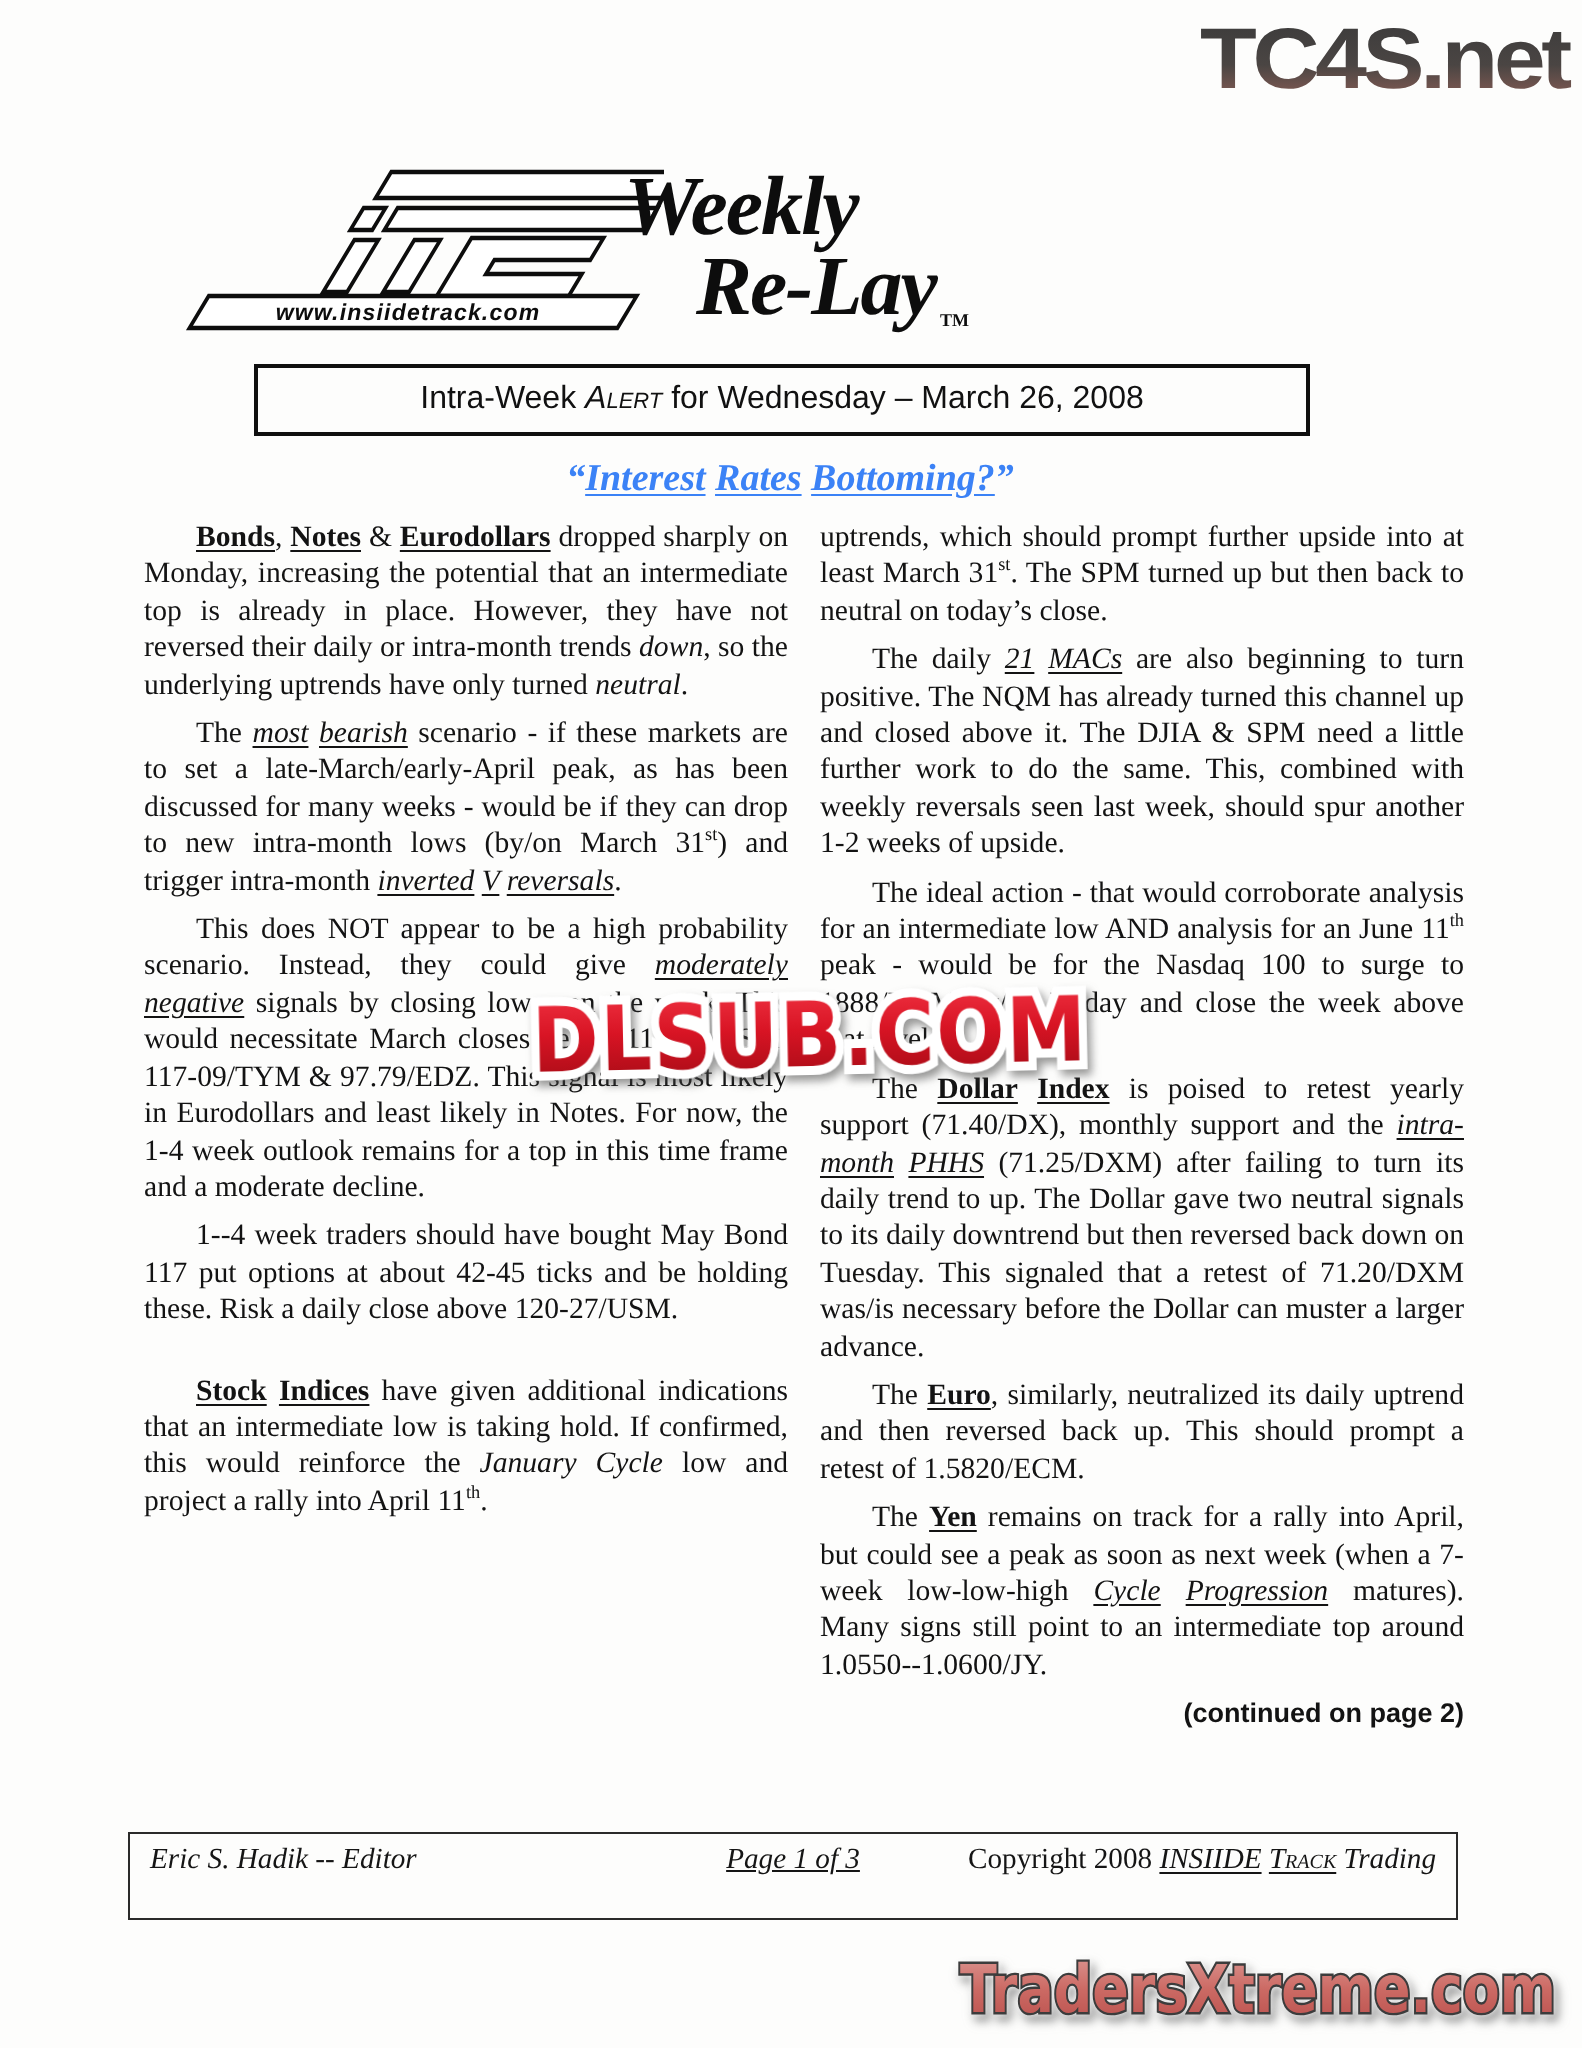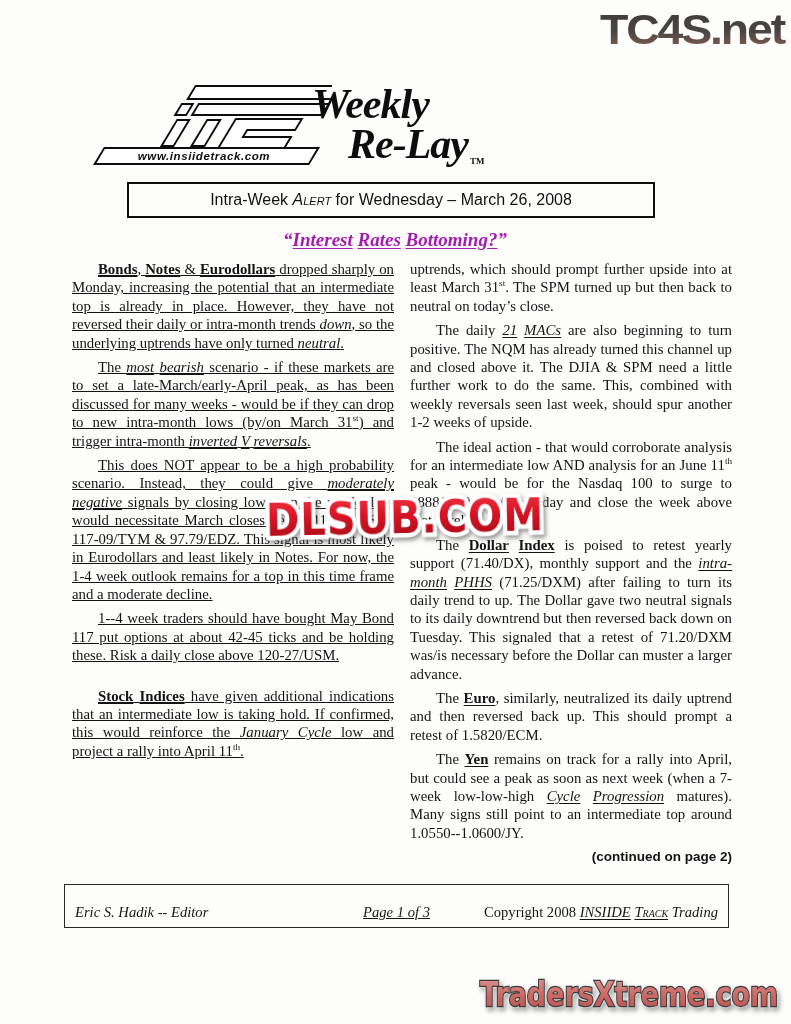--- a/index.html
+++ b/index.html
@@ -19,46 +19,46 @@
     vertical-align:-6px;margin-left:2px;}
   
   .banner{
     position:absolute;left:127px;top:182px;width:524px;height:32px;
     border:2px solid #0f0f0f;display:flex;align-items:center;justify-content:center;
     font-family:"Liberation Sans",sans-serif;font-size:16px;color:#111;
   }
   
   .headline{
     position:absolute;left:0;top:229px;width:790px;text-align:center;
-    font-size:19px;color:#a21caf;
+    font-size:19px;color:#3b82f6;
   }
   
   .col{
     position:absolute;top:260px;width:322px;
     font-size:14.8px;line-height:18.4px;text-align:justify;color:#131313;
   }
-  .col-left{left:72px;text-decoration:underline;}
+  .col-left{left:72px;}
   .col-right{left:410px;}
   .para{margin:0 0 6px 0;text-indent:26px;}
   .para.noindent{text-indent:0;}
   .para.gaptop{margin-top:22px;}
   .continued{
     margin-top:4px;text-align:right;
     font-family:"Liberation Sans",sans-serif;font-weight:bold;font-size:13.5px;
   }
   
   .rb{font-weight:bold;}
   .ri{font-style:italic;}
   .ru{text-decoration:underline;text-underline-offset:2px;}
   .rc{font-variant:small-caps;}
   .rp{vertical-align:super;font-size:0.62em;line-height:0;}
   
   .footer{
-    position:absolute;left:64px;top:884px;width:665px;height:44px;
-    border:1.5px solid #2a2a2a;padding:19px 10px 0 10px;box-sizing:border-box;
+    position:absolute;left:64px;top:916px;width:665px;height:44px;
+    border:1.5px solid #2a2a2a;padding:5px 10px 0 10px;box-sizing:border-box;
     font-size:14.6px;color:#151515;background:#fdfdfc;
   }
   .footer-row1{display:flex;align-items:baseline;height:21px;}
   .footer-row1 .f-left{flex:1 1 0;text-align:left;}
   .footer-row1 .f-center{flex:0 0 auto;text-align:right;text-decoration:underline;}
   .footer-row1 .f-right{flex:1 1 0;text-align:right;}
   .footer-row2{white-space:pre;height:21px;letter-spacing:0.1px;}
   
   .wm-dlsub{position:absolute;left:254px;top:483px;width:302px;height:68px;z-index:9;
     filter:drop-shadow(2px 3px 2px rgba(70,70,70,0.55));transform:rotate(-1.2deg);}

